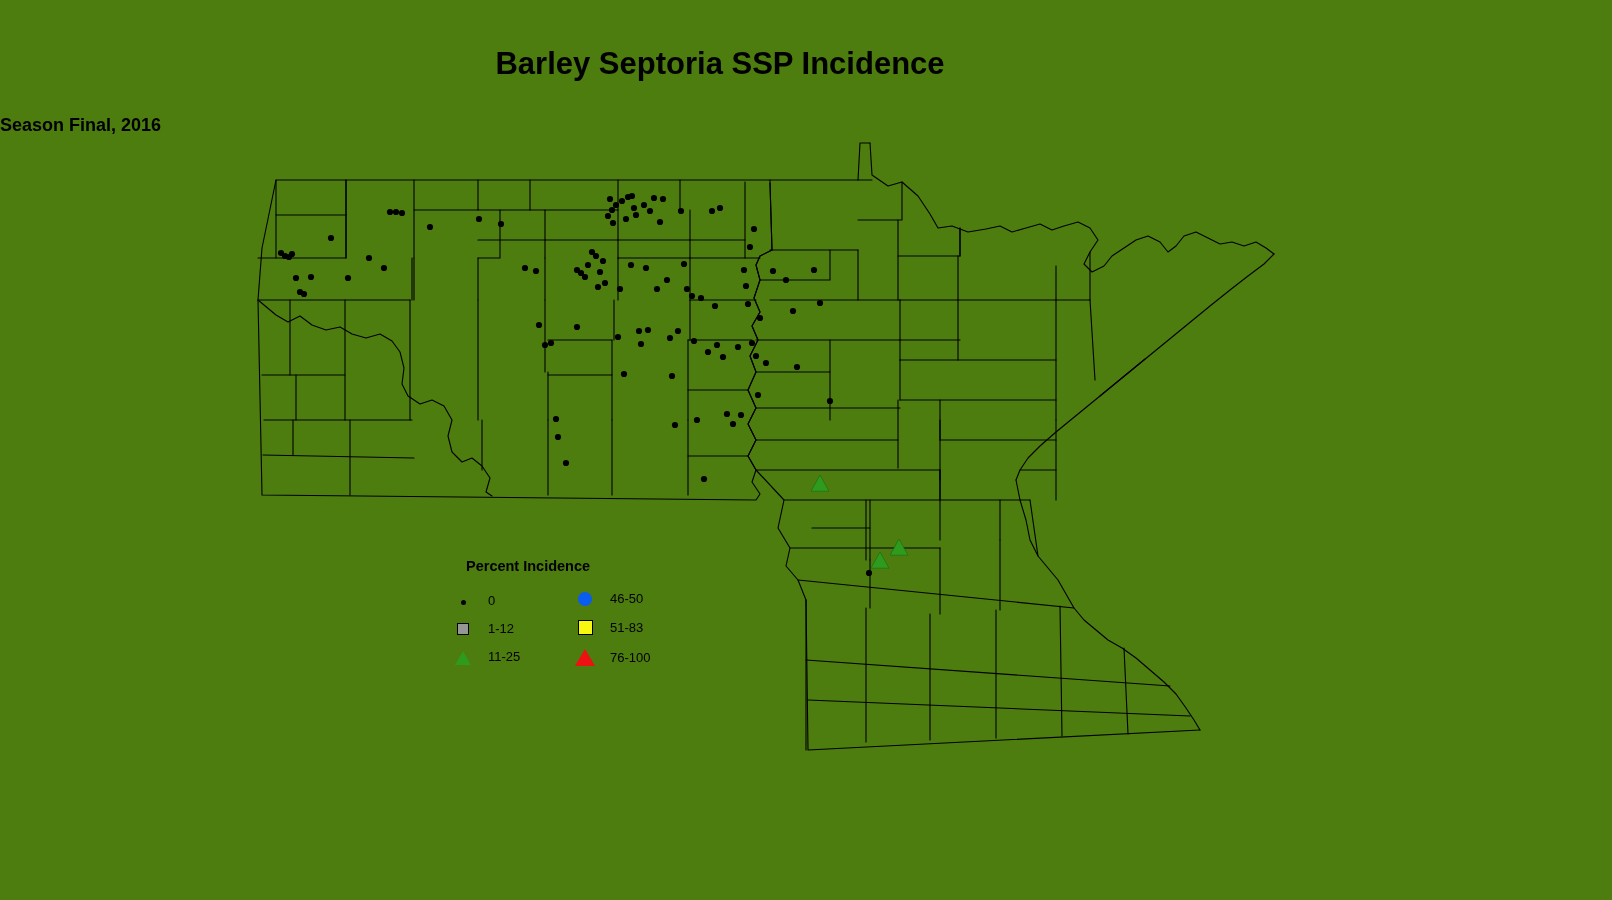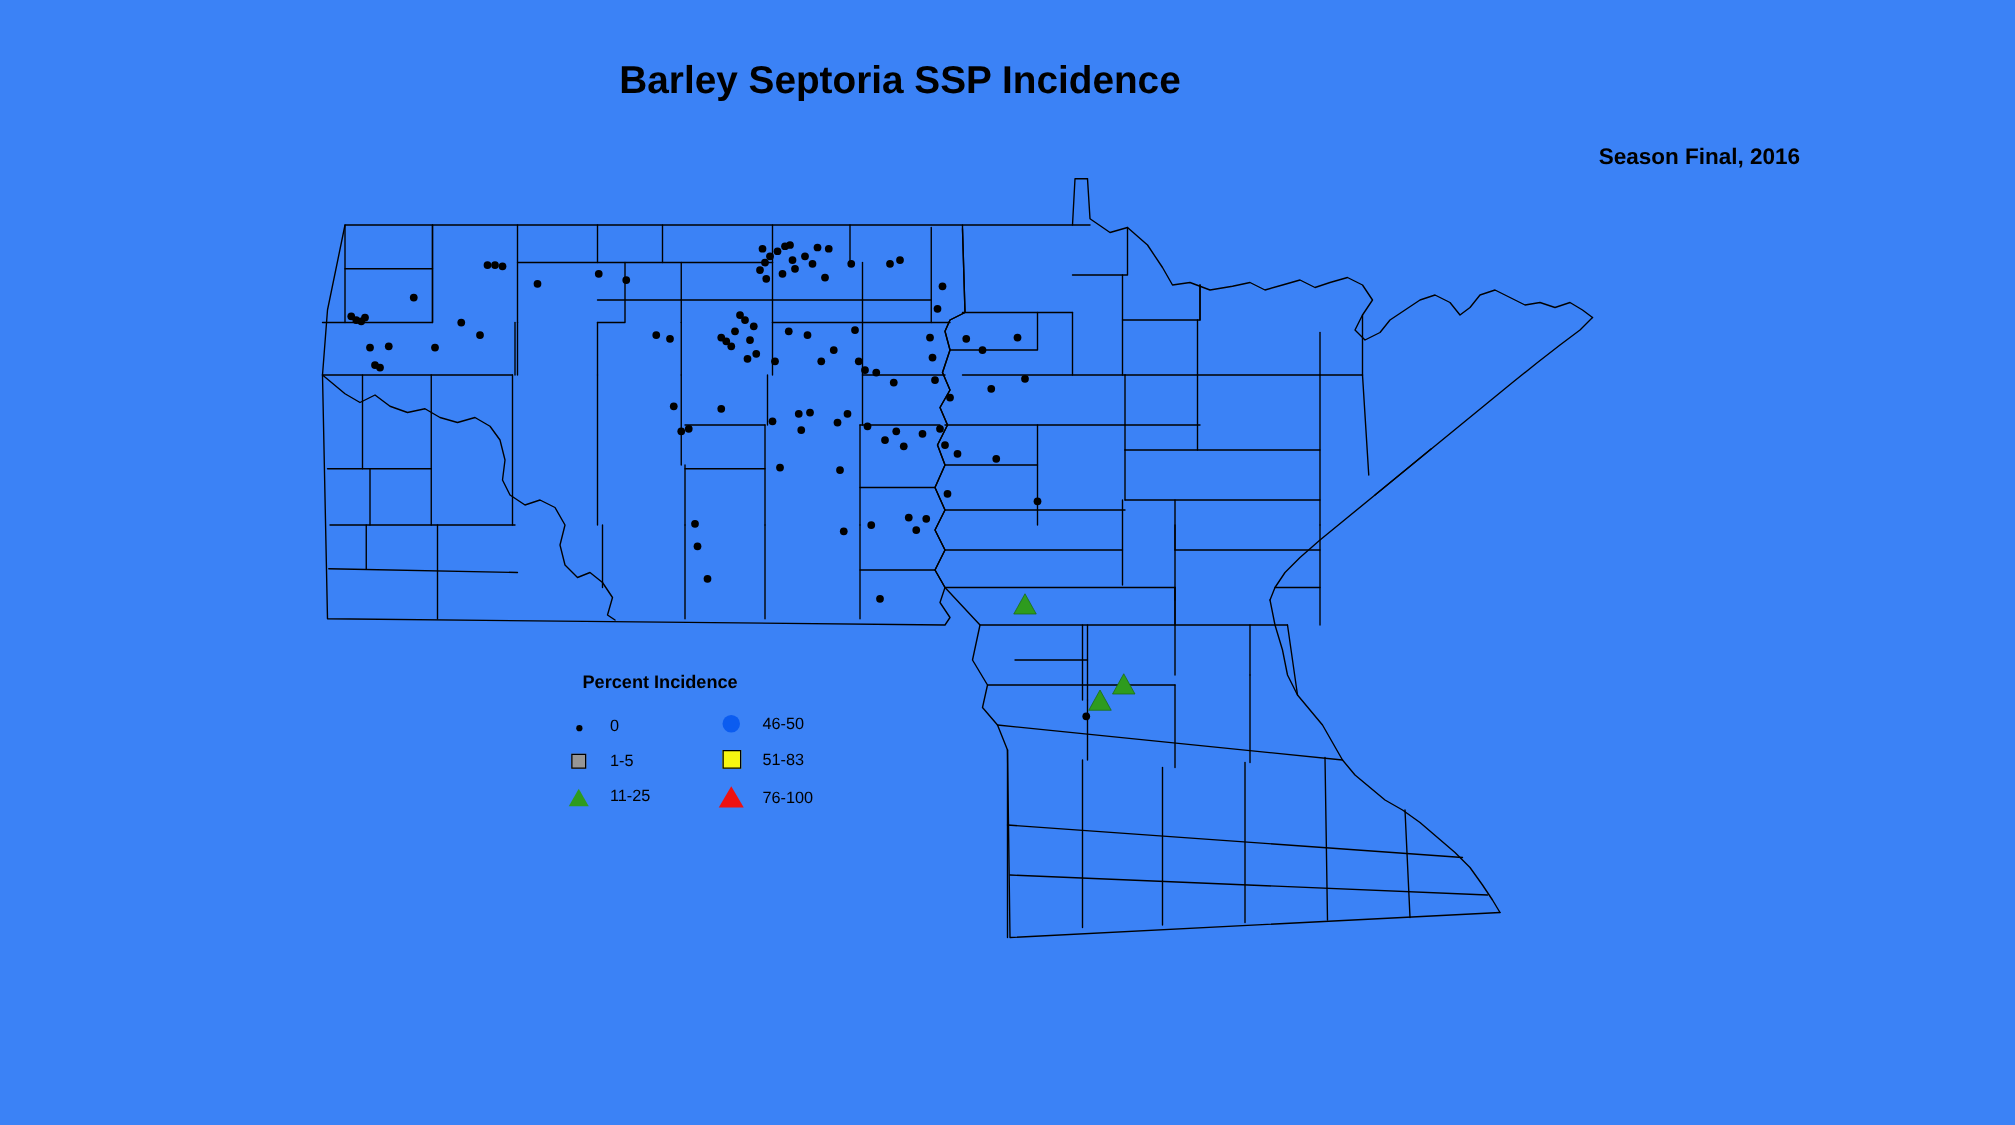--- a/index.html
+++ b/index.html
@@ -1,28 +1,28 @@
 <!DOCTYPE html>
 <html><head>
 <meta charset="utf-8">
 <style>
   html,body{margin:0;padding:0;background:#ffffff;}
   body{width:1612px;height:900px;position:relative;overflow:hidden;
        font-family:"Liberation Sans", sans-serif;color:#000;}
-  #page{position:absolute;left:0;top:0;width:1612px;height:900px;background:#3b82f6;}
+  #page{position:absolute;left:0;top:0;width:1612px;height:900px;background:#4d7c0f;}
 
   .title{position:absolute;left:0;top:46px;width:1440px;text-align:center;
          font-size:31px;font-weight:bold;letter-spacing:0px;color:#000;}
-  .subtitle{position:absolute;left:0;top:115px;width:1440px;text-align:right;
+  .subtitle{position:absolute;left:0;top:115px;width:1440px;text-align:left;
             font-size:18px;font-weight:bold;color:#000;}
 
   #mapwrap{position:absolute;left:0;top:0;width:1612px;height:900px;}
   svg#map{position:absolute;left:0;top:0;width:1612px;height:900px;}
 
-  .legend{position:absolute;left:452px;top:532px;width:250px;height:130px;}
+  .legend{position:absolute;left:452px;top:552px;width:250px;height:130px;}
   .legend-title{position:absolute;left:14px;top:6px;font-size:14.5px;font-weight:bold;
                 white-space:nowrap;}
   .lg-col{position:absolute;}
   .lg-col.c1{left:0px;top:40px;}
   .lg-col.c2{left:122px;top:38px;}
   .lg-row{position:relative;height:28px;}
   .lg-sym{position:absolute;left:0px;top:0px;width:24px;height:20px;}
   .lg-lab{position:absolute;left:36px;top:1px;font-size:13px;white-space:nowrap;}
 
   .sym-dot{position:absolute;left:9px;top:8px;width:5px;height:5px;border-radius:50%;
@@ -313,21 +313,21 @@
       <div class="lg-row">
         <span class="lg-sym">
           <span class="sym-dot"></span>
         </span>
         <span class="lg-lab">0</span>
       </div>
       <div class="lg-row">
         <span class="lg-sym">
           <span class="sym-sq" style="background:#969696;"></span>
         </span>
-        <span class="lg-lab">1-5</span>
+        <span class="lg-lab">1-12</span>
       </div>
       <div class="lg-row">
         <span class="lg-sym">
           <span class="sym-tri" style="border-left:8px solid transparent;border-right:8px solid transparent;border-bottom:14px solid #2e9b1e;top:3px;left:3px;"></span>
         </span>
         <span class="lg-lab">11-25</span>
       </div>
     </div>
 
     <div class="lg-col c2">

